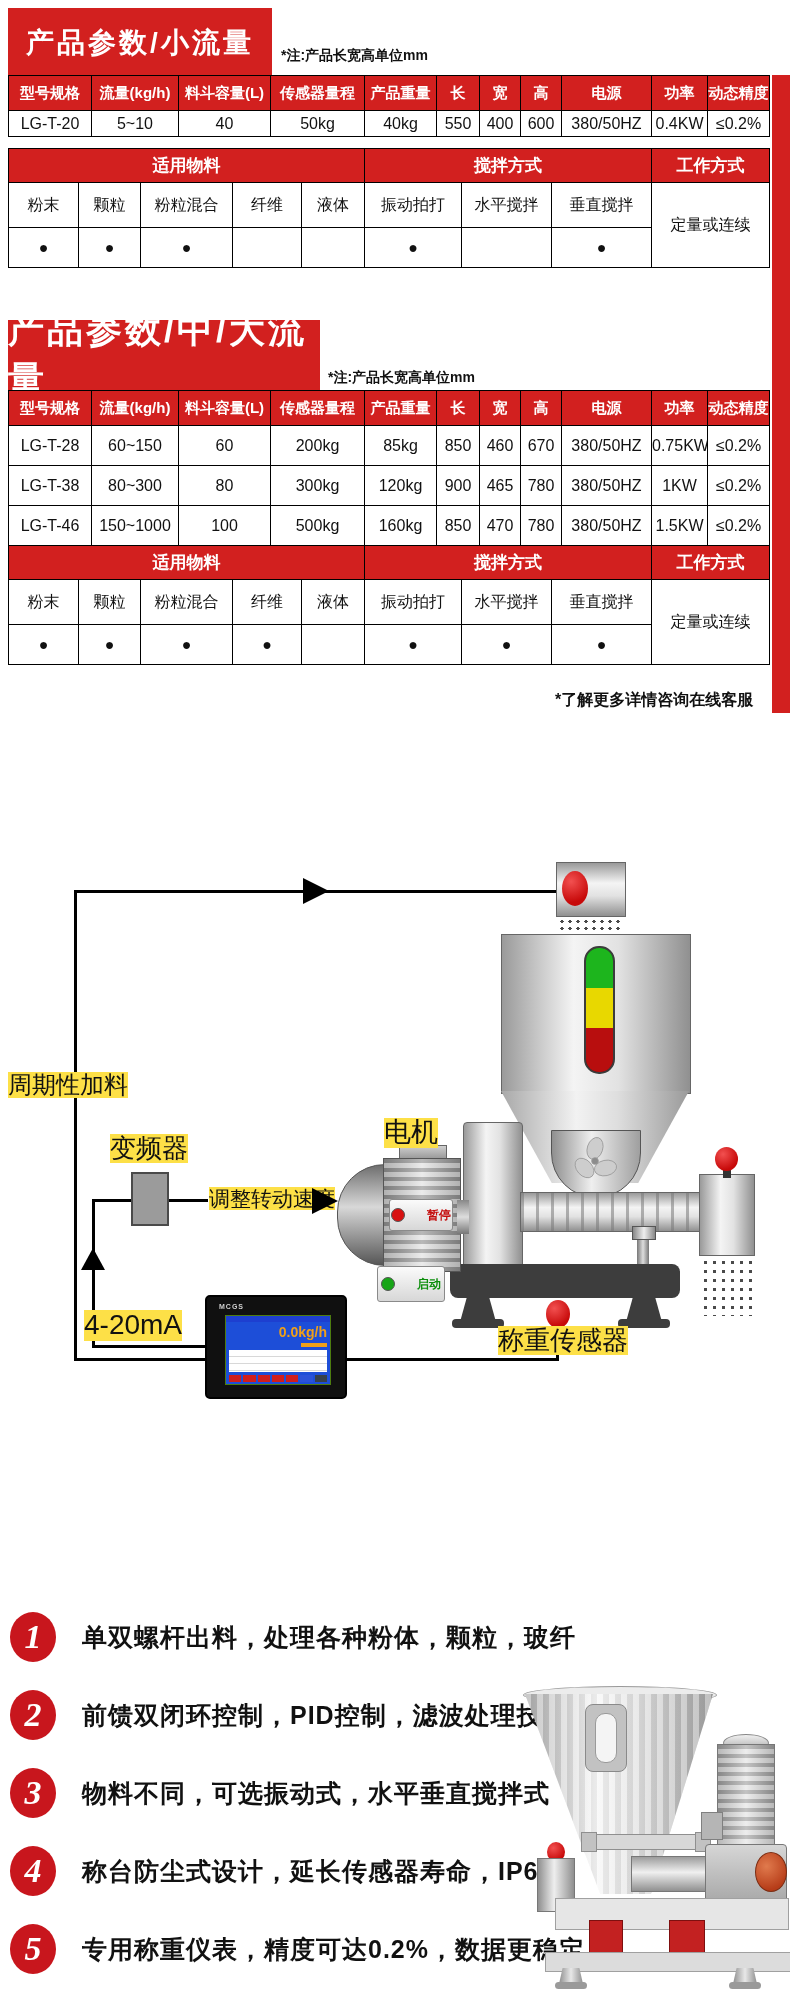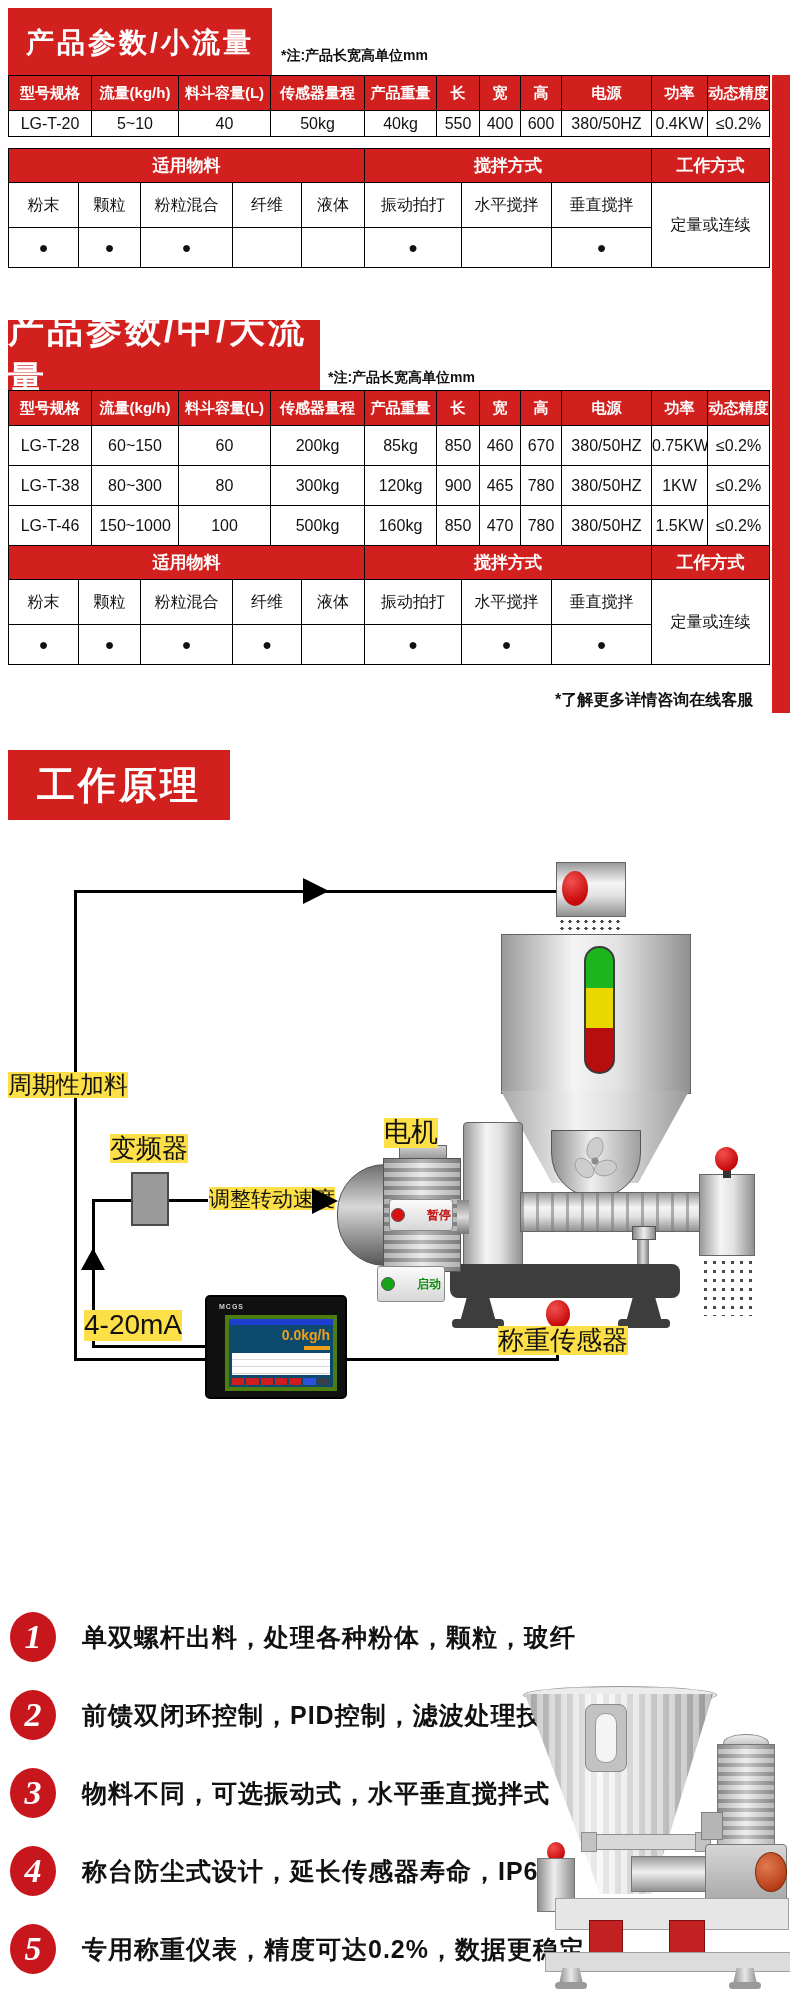--- a/index.html
+++ b/index.html
@@ -32,21 +32,21 @@
   .pbtn i{display:block;width:12px;height:12px;border-radius:50%;border:1px solid #555;}
   
   .fnum{position:absolute;left:10px;width:46px;height:50px;border-radius:50%;background:var(--dkred);
         color:#fff;font:italic bold 34px "Liberation Serif",serif;display:flex;align-items:center;justify-content:center;}
   .ftext{position:absolute;left:82px;width:430px;height:50px;display:flex;align-items:center;
          font-size:25px;font-weight:bold;letter-spacing:1px;white-space:nowrap;}
   
   .panel{position:absolute;left:205px;top:1295px;width:142px;height:104px;background:#101010;border-radius:5px;
          border:2px solid #000;box-sizing:border-box;}
   .panel .brand{position:absolute;left:12px;top:6px;color:#cfcfcf;font-size:7px;letter-spacing:1px;font-weight:bold;}
-  .scr{position:absolute;left:18px;top:18px;width:104px;height:68px;background:#0c4a6e;border:4px solid #4d7c0f;}
+  .scr{position:absolute;left:18px;top:18px;width:104px;height:68px;background:#1d4ed8;border:1px solid #4d7c0f;}
   .scr .tbar{position:absolute;left:0;top:0;width:100%;height:6px;background:#1d3fd0;}
   .scr .read{position:absolute;right:3px;top:8px;color:#f0a018;font-size:14px;font-weight:bold;}
   .scr .mini{position:absolute;right:3px;top:27px;width:26px;height:4px;background:#f0a018;}
   .scr .tbl{position:absolute;left:3px;top:34px;width:98px;height:22px;background:#fff;
             background-image:repeating-linear-gradient(180deg,transparent 0 6px,#d8d8d8 6px 7px);}
   .scr .keys{position:absolute;left:3px;bottom:2px;width:98px;height:7px;display:flex;gap:2px;}
   .scr .keys b{flex:1;background:#cf1d1d;} .scr .keys b.bl{background:#2b52d8;} .scr .keys b.dk{background:#37404a;}
 </style>
 </head>
 <body>
@@ -253,21 +253,20 @@
       <td></td>
       <td>●</td>
       <td>●</td>
       <td>●</td>
     </tr>
   </tbody>
     </table>
 
   <div class="note" style="left:555px;top:690px;font-size:16px;">*了解更多详情咨询在线客服</div>
 
-  <div class="banner" style="left:8px;top:750px;width:222px;height:70px;font-size:38px;">工作原理</div>
 
   <div>
 
     <div class="wire" style="left:74px;top:890px;width:484px;height:3px;"></div>
     <div class="tri-r" style="left:303px;top:878px;"></div>
     <div class="wire" style="left:74px;top:890px;width:3px;height:470px;"></div>
     <div class="wire" style="left:74px;top:1358px;width:134px;height:3px;"></div>
     <div class="wire" style="left:92px;top:1199px;width:40px;height:3px;"></div>
     <div class="wire" style="left:92px;top:1199px;width:3px;height:149px;"></div>
     <div class="tri-u" style="left:81px;top:1248px;"></div>

